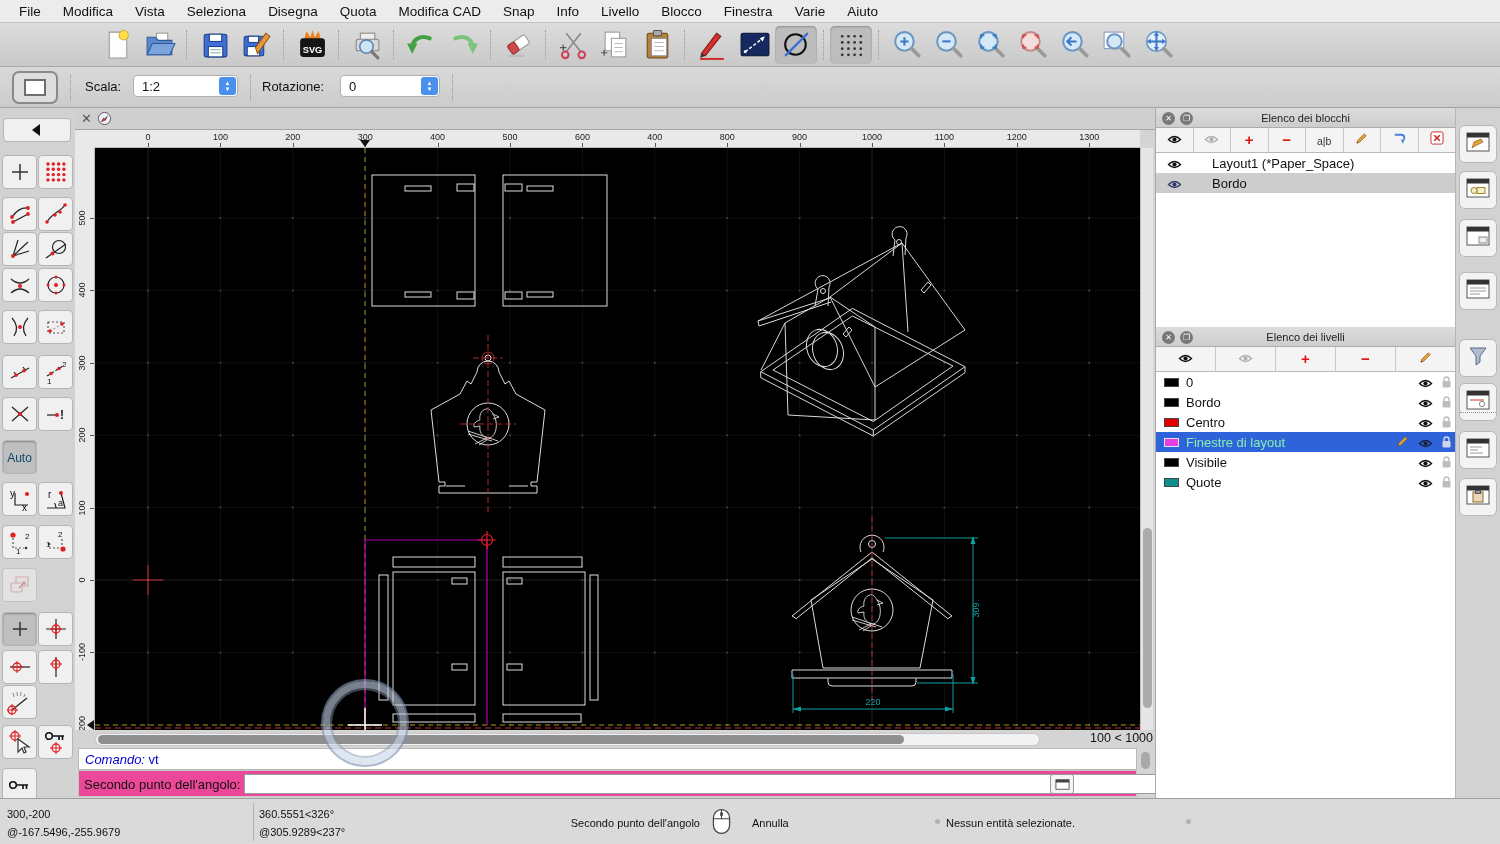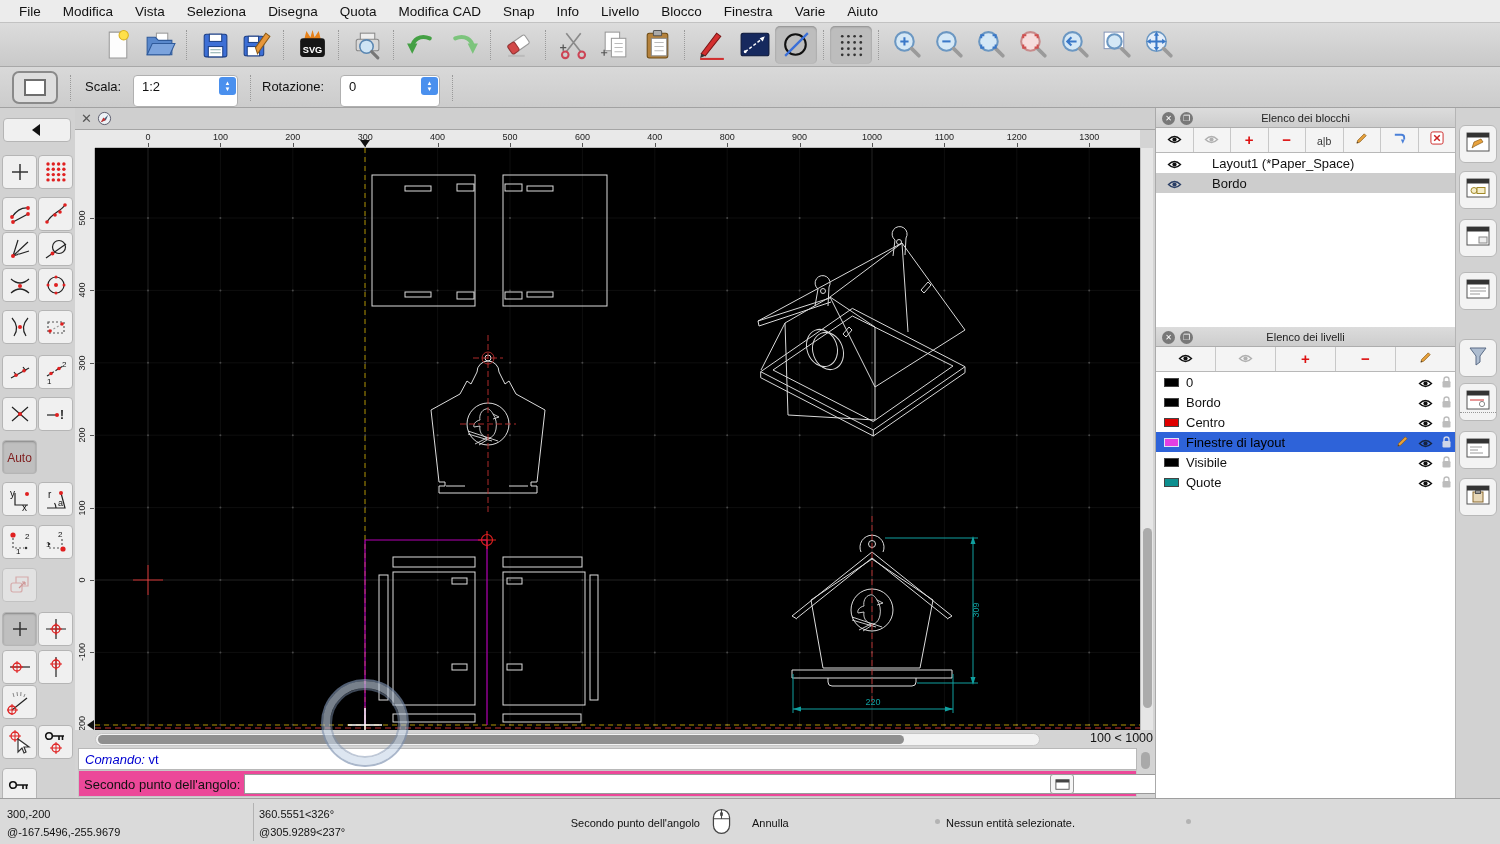--- a/index.html
+++ b/index.html
@@ -22,33 +22,33 @@
   .tsep { width:1px; height:30px; margin:0 6px; border-left:1px dotted #9a9a9a; flex:0 0 auto; }
   .tbtn svg { display:block; }
 
   #toolbar-opts { position:absolute; left:0; top:67px; width:1500px; height:41px;
       background:linear-gradient(#d9d9d9,#cccccc); border-bottom:1px solid #a2a2a2; }
   .dotsep { position:absolute; top:8px; height:26px; border-left:1px dotted #999; }
   #vp-btn { position:absolute; left:12px; top:4px; width:46px; height:33px; border:2px solid #8a8a8a;
       border-radius:7px; background:#dedede; display:flex; align-items:center; justify-content:center; }
   #vp-btn .vp-glyph { width:22px; height:17px; background:#fff; border:2px solid #6f6f6f; }
   .opt-label { position:absolute; top:12px; font-size:13px; color:#111; }
-  .combo { position:absolute; top:8px; height:32px; background:#fff; border:1px solid #b0b0b0;
+  .combo { position:absolute; top:8px; height:22px; background:#fff; border:1px solid #b0b0b0;
       border-radius:4px; font-size:13px; color:#111; padding:3px 0 0 8px; }
   .stepper { position:absolute; right:1px; top:1px; width:17px; height:18px; background:#4a90ee;
       border-radius:3px; color:#fff; font-size:6px; line-height:6px; text-align:center; padding-top:3px; }
 
   
   #left-tools { position:absolute; left:0; top:108px; width:75px; height:690px; background:#d2d2d2; }
   .snap-btn { position:absolute; background:#f0f0f0; border:1px solid #b5b5b5; border-radius:4px;
       display:flex; align-items:center; justify-content:center; }
   .snap-btn.pressed { background:#bfbfbf; box-shadow:inset 0 1px 2px rgba(0,0,0,.3); }
   .snap-btn.disabled { opacity:.55; }
   .snap-btn svg { display:block; }
-  .snap-btn .auto-label { font-size:12px; color:#7f1d1d; }
+  .snap-btn .auto-label { font-size:12px; color:#0c4a6e; }
 
   
   #tabbar { position:absolute; left:75px; top:108px; width:1080px; height:22px; background:#cfcfcf;
       border-bottom:1px solid #a5a5a5; }
   #tab-close { position:absolute; left:6px; top:3px; font-size:13px; color:#555; }
   #tab-logo { position:absolute; left:22px; top:3px; }
   #tab-title { position:absolute; left:0; top:4px; width:100%; text-align:center; font-size:12px; color:#222; }
 
   #ruler-corner { position:absolute; left:75px; top:130px; width:20px; height:18px; background:#e9e9e9; }
   #ruler-h { position:absolute; left:95px; top:130px; width:1045px; height:18px; background:#e9e9e9;
@@ -93,21 +93,21 @@
   .ptool-btn { flex:1; border-right:1px solid #c8c8c8; display:flex; align-items:center; justify-content:center; background:#f4f4f4; }
   .ptool-btn:last-child { border-right:none; }
   .ticon { font-weight:bold; font-size:15px; color:#dd1111; line-height:14px; }
   .ab-icon { font-size:10.5px; color:#333; }
   .block-row { position:relative; height:20px; font-size:13px; color:#111; }
   .block-row.selected { background:#cdcdcd; }
   .block-row .b-eye { position:absolute; left:11px; top:5px; }
   .block-row .b-pencil { position:absolute; left:36px; top:3px; }
   .block-row .b-label { position:absolute; left:56px; top:3px; }
   .layer-row { position:relative; height:20px; font-size:13px; color:#111; }
-  .layer-row.selected { background:#2e63d9; color:#000000; }
+  .layer-row.selected { background:#2e63d9; color:#86efac; }
   .layer-row .l-swatch { position:absolute; left:8px; top:5.5px; width:15px; height:9px; border:1px solid #444; }
   .layer-row.selected .l-swatch { border-color:#dde4f4; }
   .layer-row .l-label { position:absolute; left:30px; top:3px; }
   .layer-row .l-pencil { position:absolute; left:240px; top:3px; }
   .layer-row .l-eye { position:absolute; left:262px; top:5px; }
   .layer-row .l-lock { position:absolute; left:285px; top:3px; }
 
   
   #right-strip { position:absolute; left:1455px; top:108px; width:45px; height:690px; background:#d2d2d2; border-left:1px solid #b5b5b5; }
   .strip-btn { position:absolute; left:3px; width:38px; height:38px; background:#f3f3f3; border:1px solid #b8b8b8;

